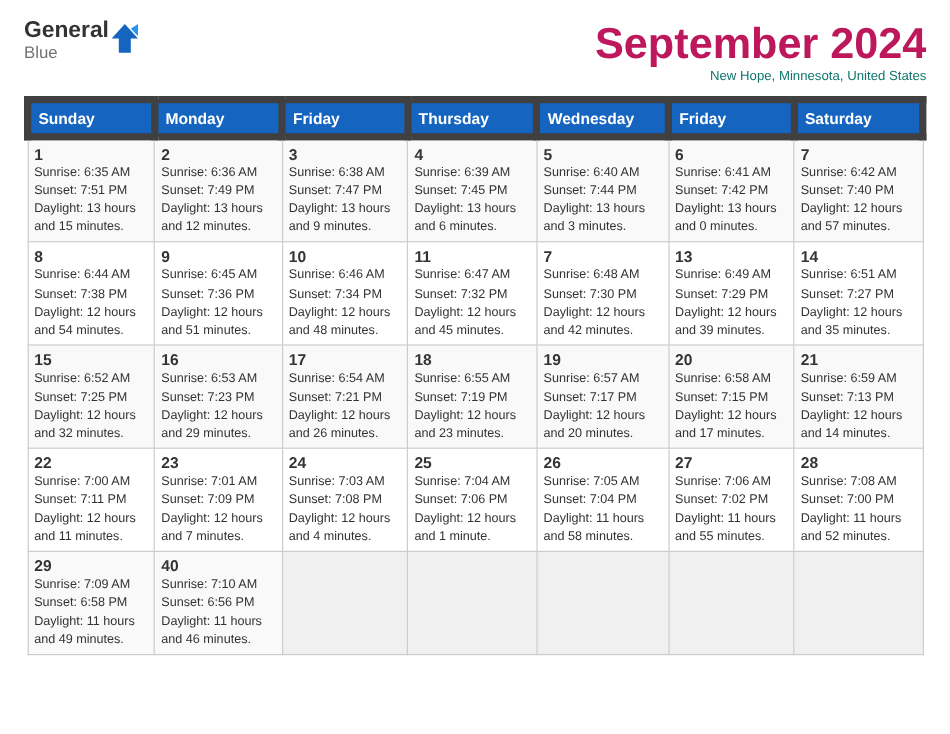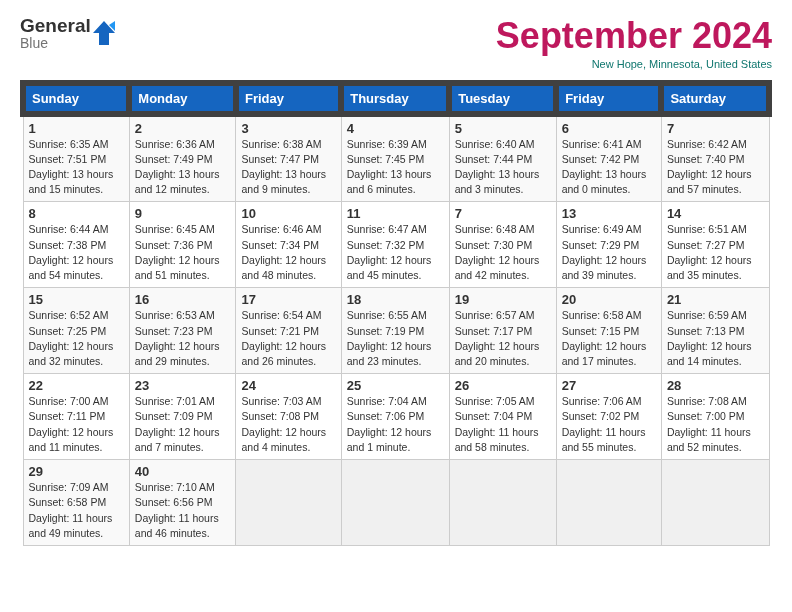--- a/index.html
+++ b/index.html
@@ -108,21 +108,21 @@
     </div>
   </div>
 
   <table class="calendar-table">
     <thead>
       <tr>
         <th>Sunday</th>
         <th>Monday</th>
         <th>Friday</th>
         <th>Thursday</th>
-        <th>Tuesday</th>
+        <th>Wednesday</th>
         <th>Friday</th>
         <th>Saturday</th>
       </tr>
     </thead>
     <tbody id="calendar-body">
     <tr>
           <td>
         <span class="day-num">1</span>
         <span class="day-detail">Sunrise: 6:35 AM<br>Sunset: 7:51 PM<br>Daylight: 13 hours and 15 minutes.</span>
       </td>

